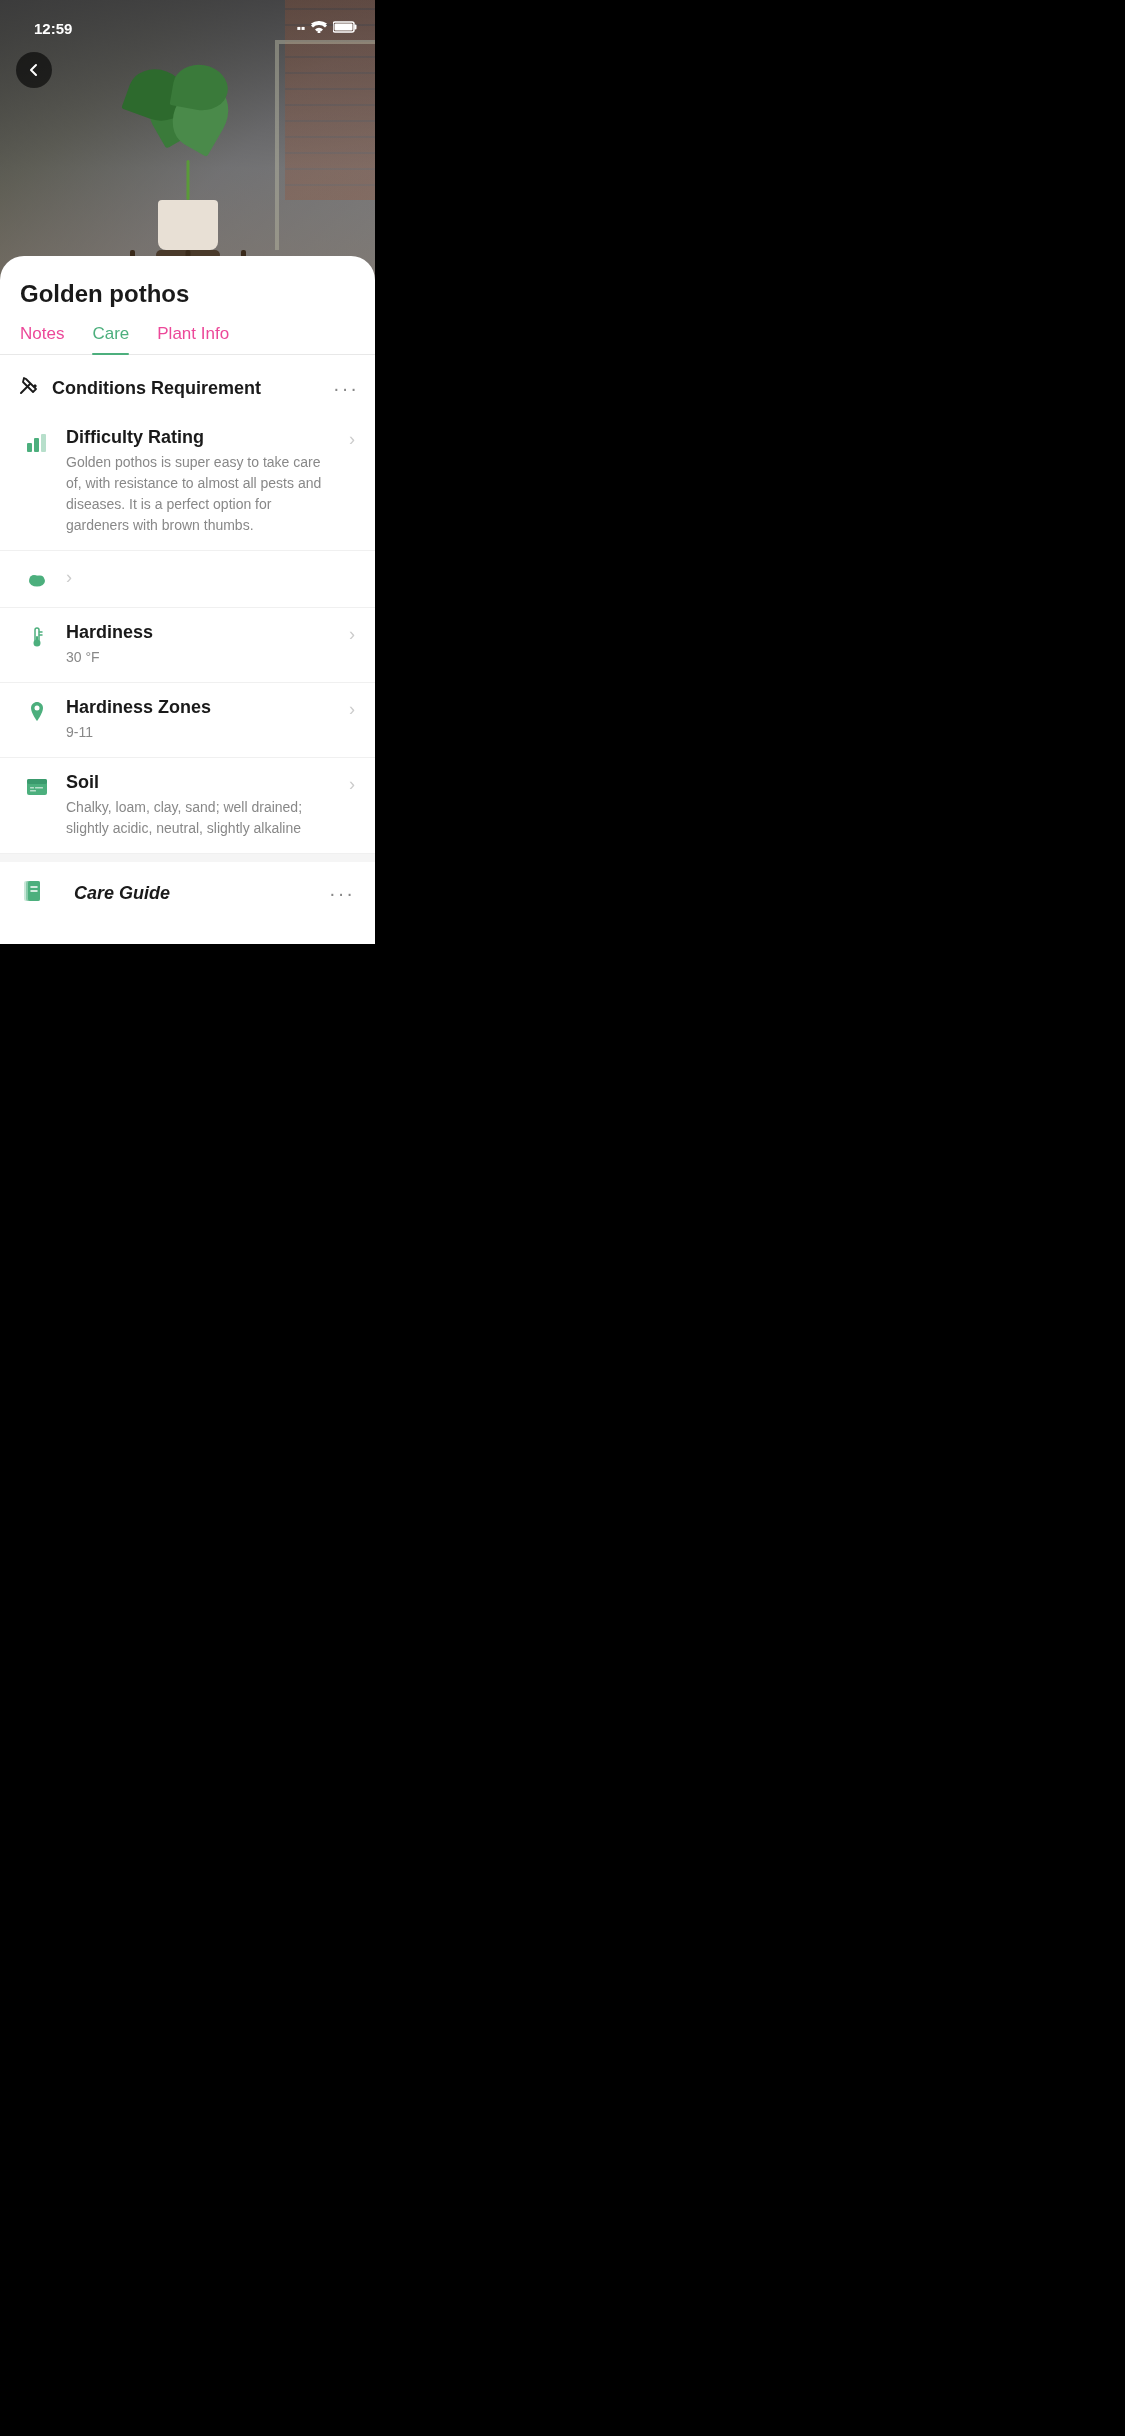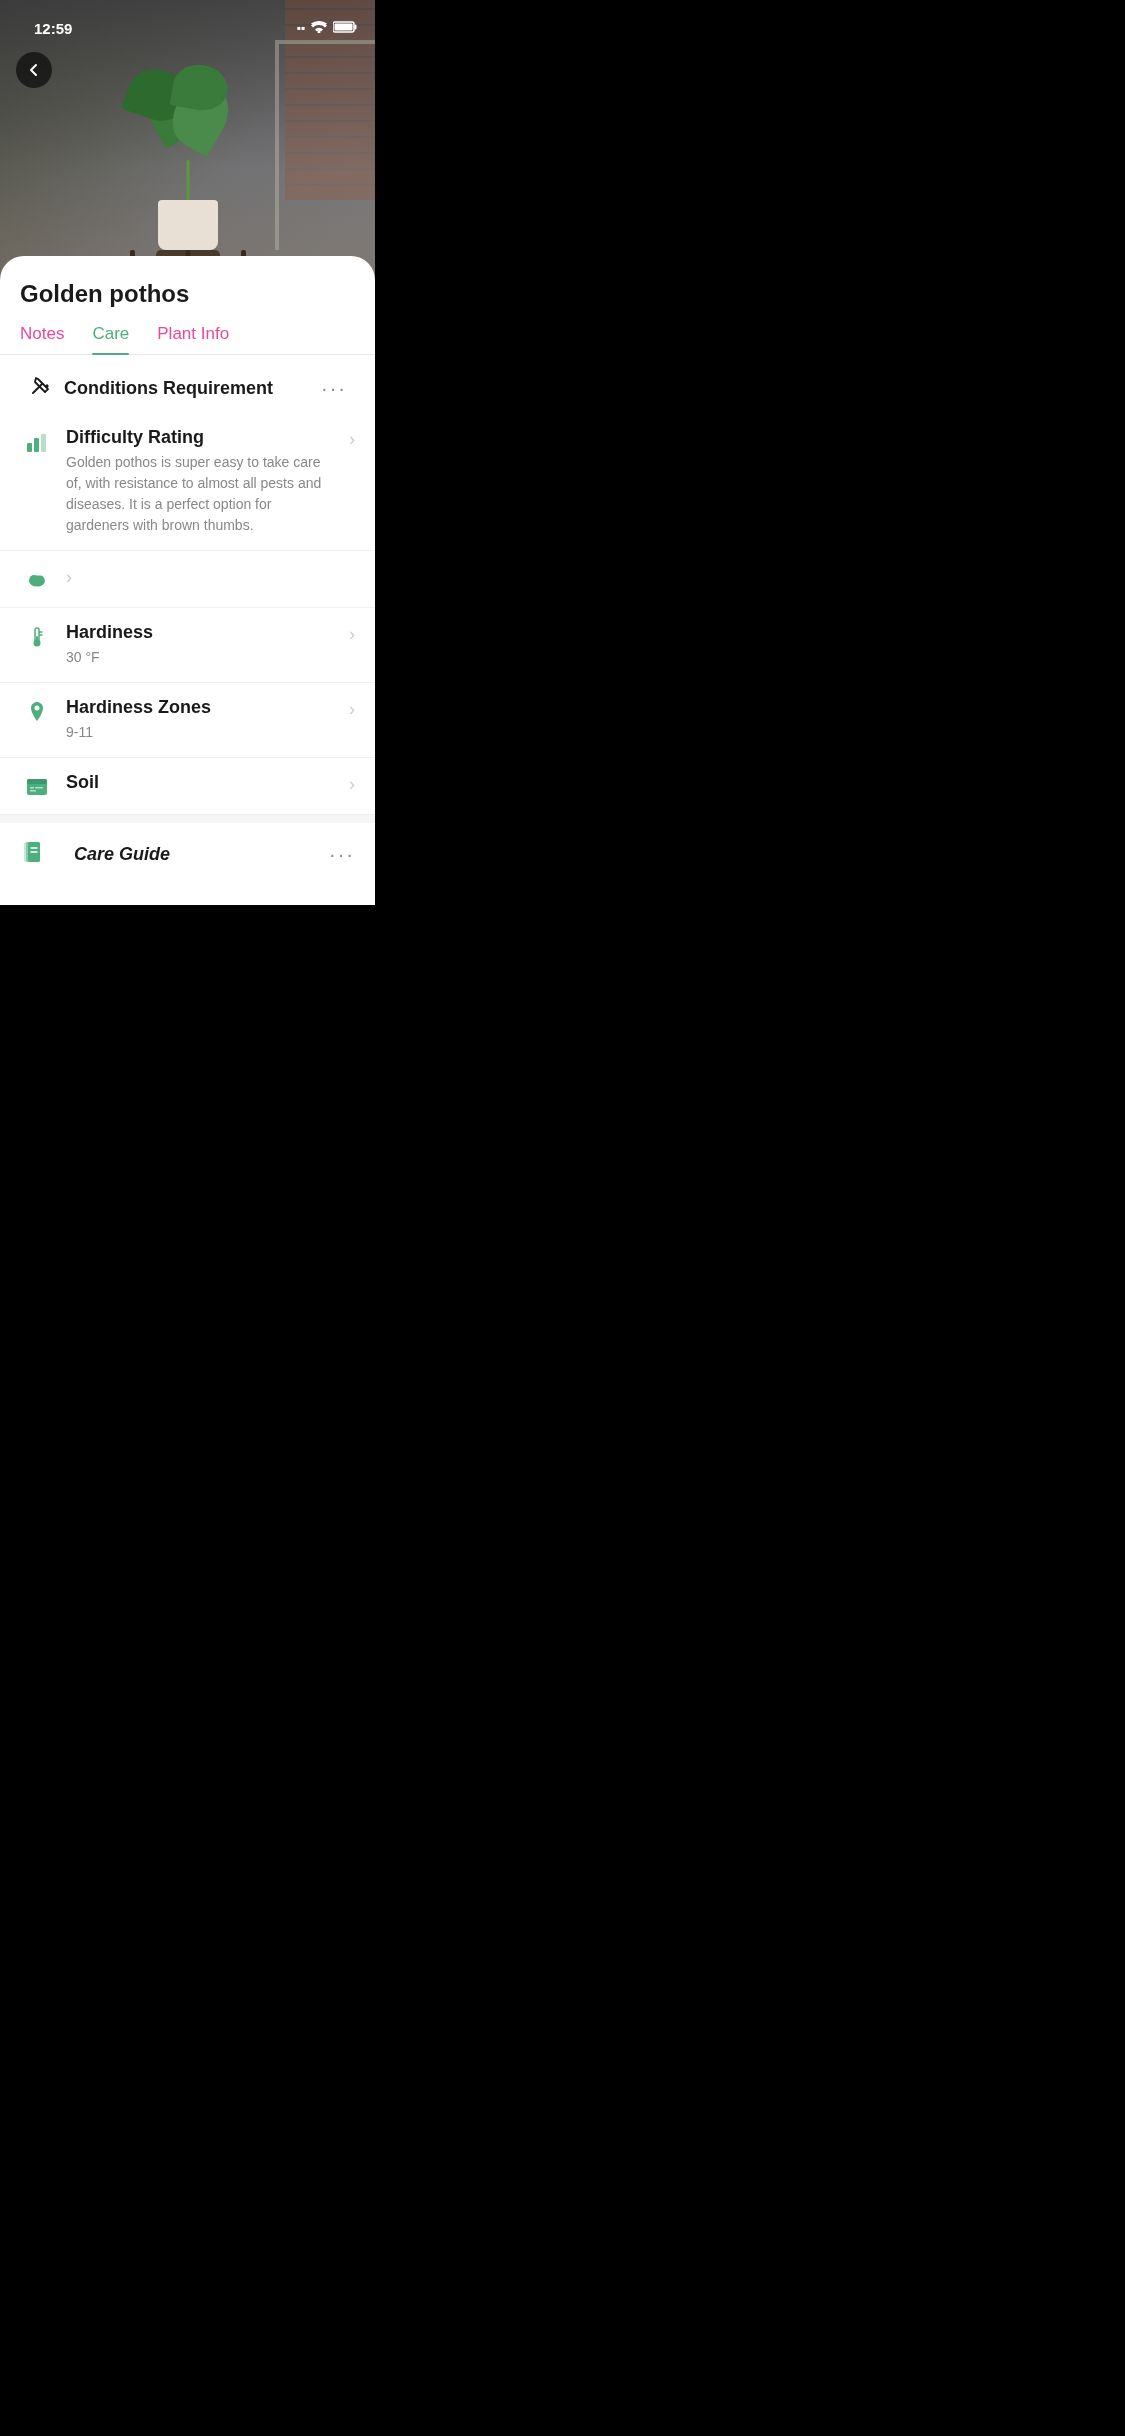--- a/index.html
+++ b/index.html
@@ -246,21 +246,21 @@
     
     .care-content {
       padding: 0 0 20px;
     }
 
     
     .section-header {
       display: flex;
       align-items: center;
       justify-content: space-between;
-      padding: 18px 28px 10px;
+      padding: 18px 16px 10px;
     }
 
     .section-header-left {
       display: flex;
       align-items: center;
       gap: 10px;
     }
 
     .section-title {
       font-size: 18px;
@@ -490,20 +490,21 @@
         <svg viewBox="0 0 26 26" fill="none">
           <rect x="3" y="5" width="20" height="16" rx="2" fill="#4caf7d"></rect>
           <rect x="3" y="5" width="20" height="5" rx="2" fill="#3a9a6d"></rect>
           <rect x="6" y="13" width="4" height="1.5" rx="0.5" fill="white" opacity="0.6"></rect>
           <rect x="6" y="16" width="6" height="1.5" rx="0.5" fill="white" opacity="0.6"></rect>
           <rect x="11" y="13" width="8" height="1.5" rx="0.5" fill="white" opacity="0.6"></rect>
         </svg>
       </div>
       <div class="care-item-content">
         <div class="care-item-title">Soil</div>
+        <div class="care-item-desc">Chalky, loam, clay, sand; well drained; slightly acidic, neutral, slightly alkaline</div>
       </div>
       <span class="care-item-arrow">›</span>
     </div>
 
     <div class="section-divider"></div>
 
     <div class="bottom-section-header">
       <div class="bottom-section-left">
         <div class="icon-book">
           <svg viewBox="0 0 26 26" fill="none">

